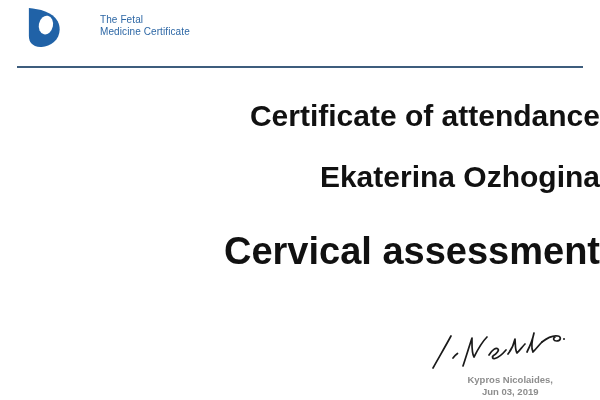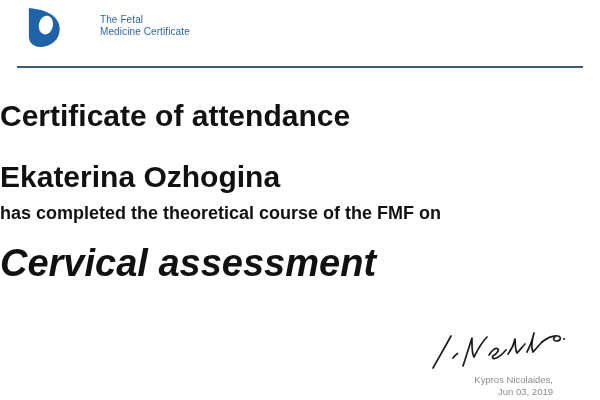--- a/index.html
+++ b/index.html
@@ -9,31 +9,31 @@
     margin:0 auto;
   }
   
   .logo-mark{position:absolute;left:27px;top:7px;width:34px;height:40px;}
   .logo-text{
     position:absolute;left:65px;top:14px;
     font-size:10px;line-height:11.5px;color:#2d67a5;letter-spacing:.1px;margin-left:35px;
   }
   .divider{position:absolute;left:17px;top:66px;width:566px;height:2px;background:#3e5d7d;}
   
-  .center-line{position:absolute;left:0;right:0;text-align:left;font-weight:bold;white-space:nowrap;}
+  .center-line{position:absolute;left:0;right:0;text-align:right;font-weight:bold;white-space:nowrap;padding-left:12px;}
   .title{top:101px;font-size:30px;line-height:1;}
   .name{top:162px;font-size:30px;line-height:1;}
   .fmfid{top:187px;font-size:10px;line-height:1;}
   .statement{top:204px;font-size:18px;line-height:1;}
-  .course{top:244px;font-size:38px;line-height:1;font-style:italic;}
+  .course{top:232px;font-size:38px;line-height:1;}
   
   .signature{position:absolute;left:426px;top:326px;width:145px;height:55px;}
   .credit{
-    position:absolute;right:47px;top:374px;text-align:right;
-    font-size:9.5px;line-height:12px;color:#8d8d8d;font-weight:normal;
+    position:absolute;right:47px;top:374px;text-align:center;
+    font-size:9.5px;line-height:12px;color:#8d8d8d;font-weight:bold;
   }
 </style>
 </head>
 <body>
 
 <div class="page">
 
   <svg class="logo-mark" viewBox="0 0 36 42" aria-hidden="true">
     <path d="M2 1 C13 2 27 5 32.5 15 C36.5 23 34.5 31.5 28.5 37 C23 42 14.5 43.5 8.5 41 C3.5 38.8 2 35 2 30 Z" fill="#2062a7"></path>
     <ellipse cx="20" cy="19" rx="7.5" ry="10" transform="rotate(12 20 19)" fill="#ffffff"></ellipse>
@@ -41,21 +41,20 @@
 
   <div class="logo-text">
     <div>The Fetal</div>
     <div>Medicine Certificate</div>
   </div>
 
   <div class="divider"></div>
 
   <div class="center-line title">Certificate of attendance</div>
   <div class="center-line name">Ekaterina Ozhogina</div>
-  <div class="center-line statement">has completed the theoretical course of the FMF on</div>
   <div class="center-line course">Cervical assessment</div>
 
   <svg class="signature" viewBox="0 0 145 55" aria-hidden="true">
     <g fill="none" stroke="#1a1a1a" stroke-width="1.7" stroke-linecap="round" stroke-linejoin="round">
       <path d="M7 42 C12 33 19 21 25 10"></path>
       <path d="M27 32 C28.5 30 30 28.5 31.5 27.5"></path>
       <path d="M37 40 C40 31 43 21 46 12 C46 19 45.5 27 48 31 C52 23 56 16 61 11"></path>
       <path d="M63 29 C66 24 70 21 72 23 C73.5 24.5 70 28 67.5 29.5 C65.5 31 66.5 33 69 32.5 C73 31.5 77 27.5 80 24"></path>
       <path d="M82 28 C85 24 88 18 89 13 C89.5 18 89 24 91 27 C94 24 96.5 20.5 99 18"></path>
       <path d="M101 26 C104 20 107 12 108 7 C106 14 105 22 107 26 C110 23 113 19 116 16"></path>

